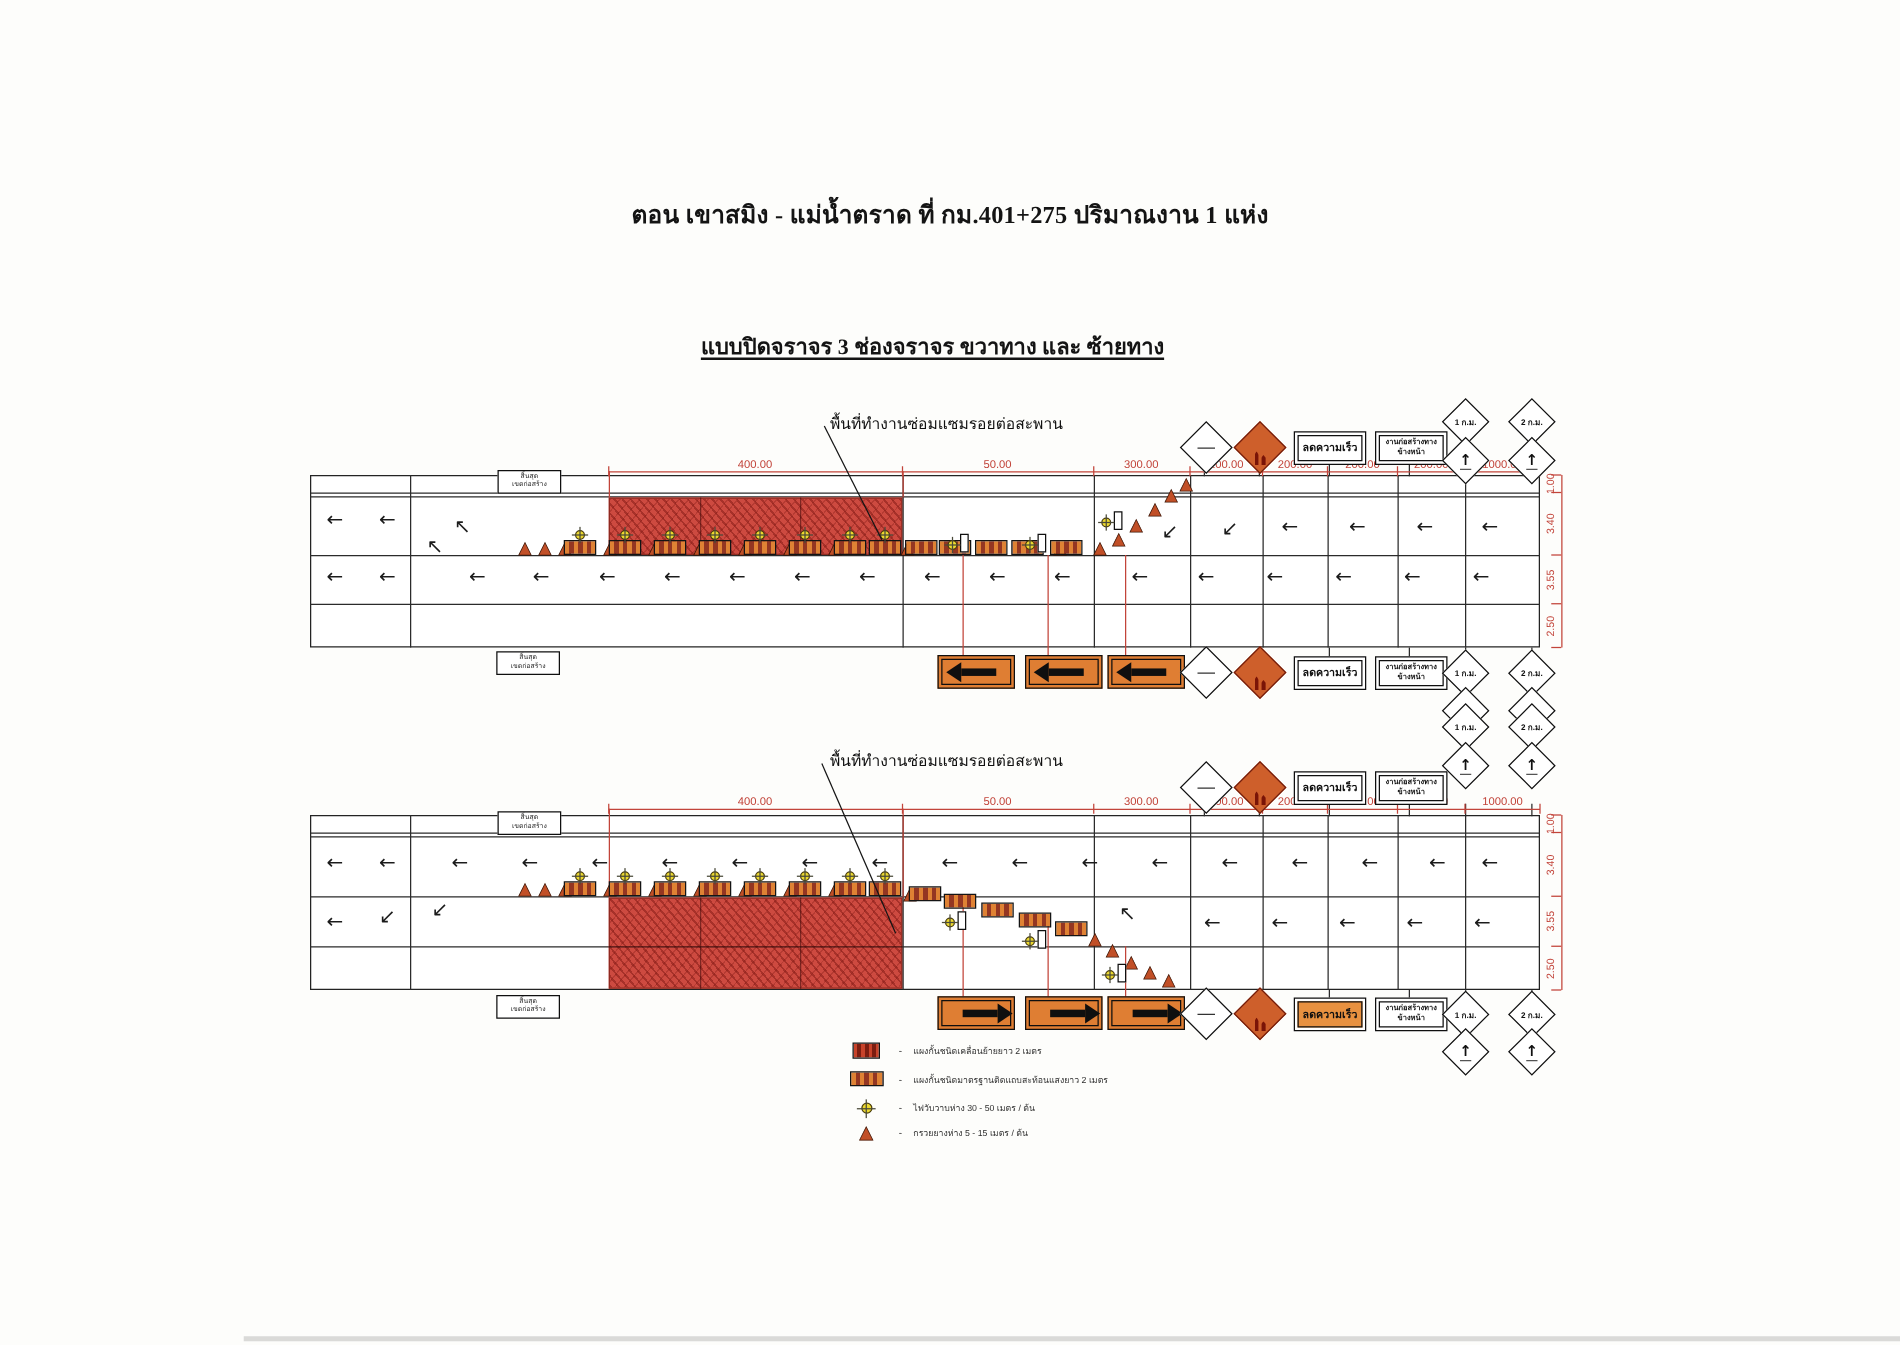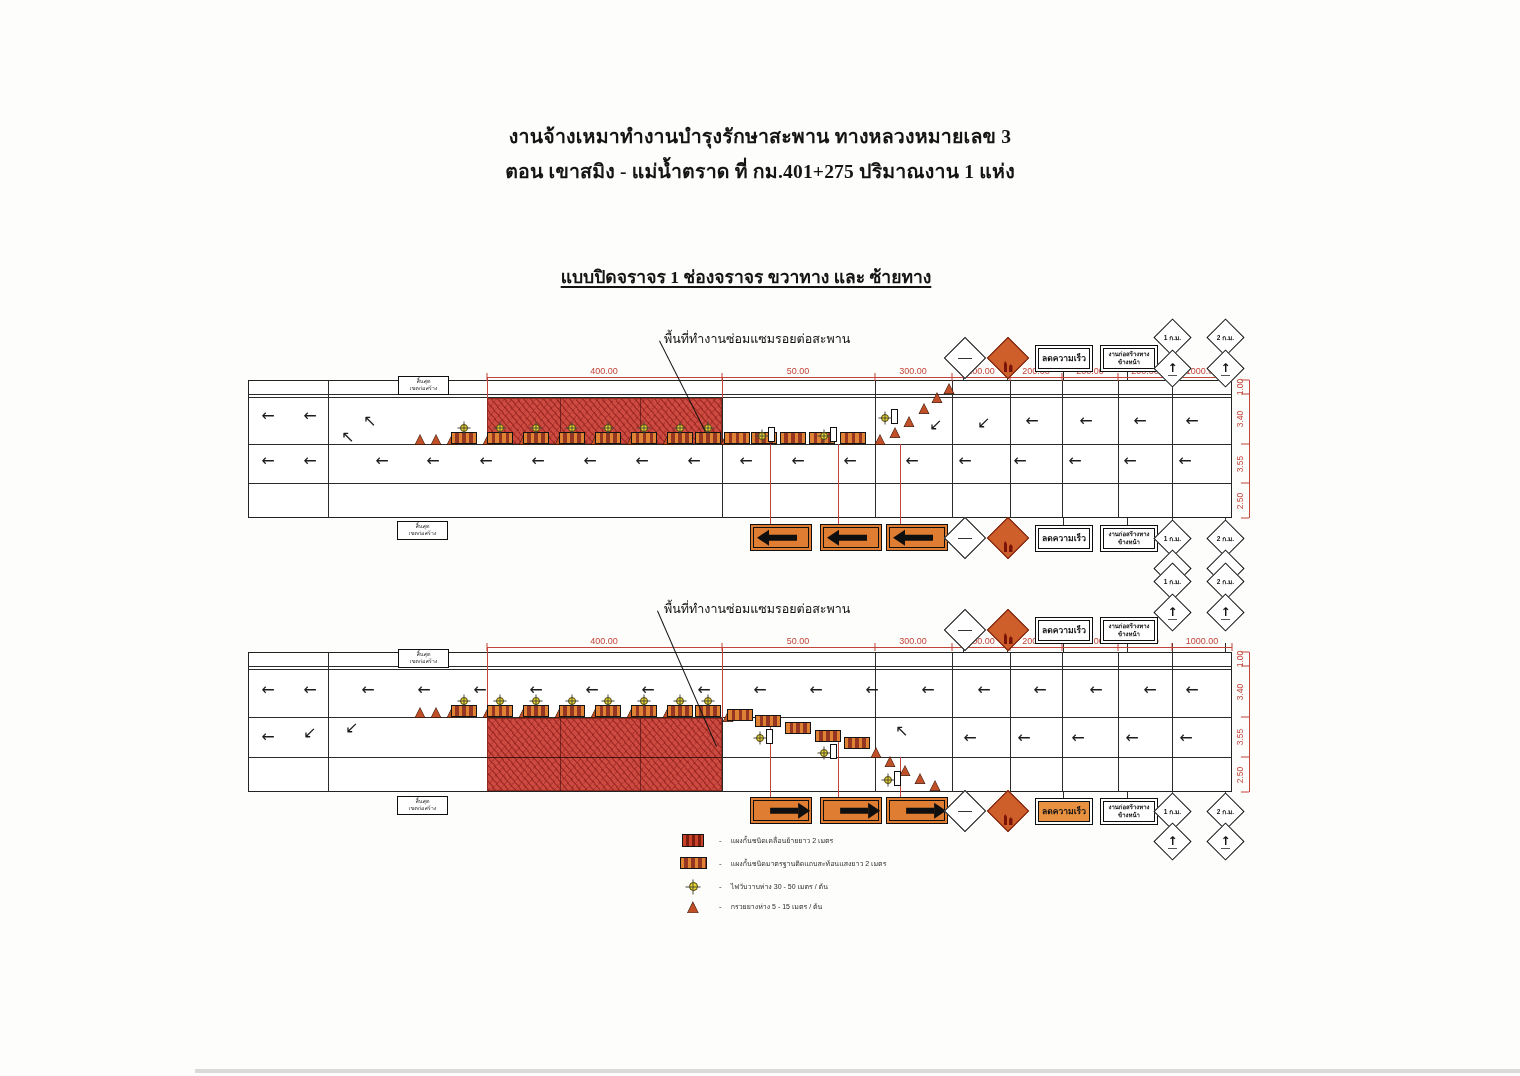--- a/index.html
+++ b/index.html
@@ -58,23 +58,22 @@
 .llight::before,.llight::after{content:'';position:absolute;left:50%;top:50%;width:15px;height:1px;background:#4a4a3a;transform:translate(-50%,-50%)}
 .llight::after{transform:translate(-50%,-50%) rotate(90deg)}
 .ltext{font-size:7px;color:#2e2e2e;white-space:nowrap}
 .lsep{font-size:8px;color:#2e2e2e}
 #scanline{position:absolute;left:195px;top:1069px;width:1325px;height:4px;background:#d4d4d1;opacity:.85}
 </style>
 </head>
 <body>
 
 <div id="page">
-  <div class="title" id="title1">งานจ้างเหมาทำงานบำรุงรักษาสะพาน ทางหลวงหมายเลข 3</div>
   <div class="title" id="title2">ตอน เขาสมิง - แม่น้ำตราด ที่ กม.401+275 ปริมาณงาน 1 แห่ง</div>
-  <div id="subtitle"><span>แบบปิดจราจร 1 ช่องจราจร ขวาทาง และ ซ้ายทาง</span></div>
+  <div id="subtitle"><span>แบบปิดจราจร 3 ช่องจราจร ขวาทาง และ ซ้ายทาง</span></div>
 
   <div id="scene">
       <div class="road" style="left: 248px; top: 380px; width: 984px; height: 138px;"></div>
       <div class="ln" style="left: 248px; top: 394px; width: 984px; height: 1.2px; background: rgb(43, 43, 43);"></div>
       <div class="ln" style="left: 248px; top: 397px; width: 984px; height: 1px; background: rgb(43, 43, 43);"></div>
       <div class="ln" style="left: 248px; top: 444px; width: 984px; height: 1.2px; background: rgb(43, 43, 43);"></div>
       <div class="ln" style="left: 248px; top: 483px; width: 984px; height: 1.2px; background: rgb(43, 43, 43);"></div>
       <div class="workzone" style="left: 487px; top: 398px; width: 235px; height: 46px;"></div>
       <div class="ln" style="left: 560px; top: 398px; width: 1px; height: 46px; background: rgba(60, 10, 10, 0.55);"></div>
       <div class="ln" style="left: 640px; top: 398px; width: 1px; height: 46px; background: rgba(60, 10, 10, 0.55);"></div>

